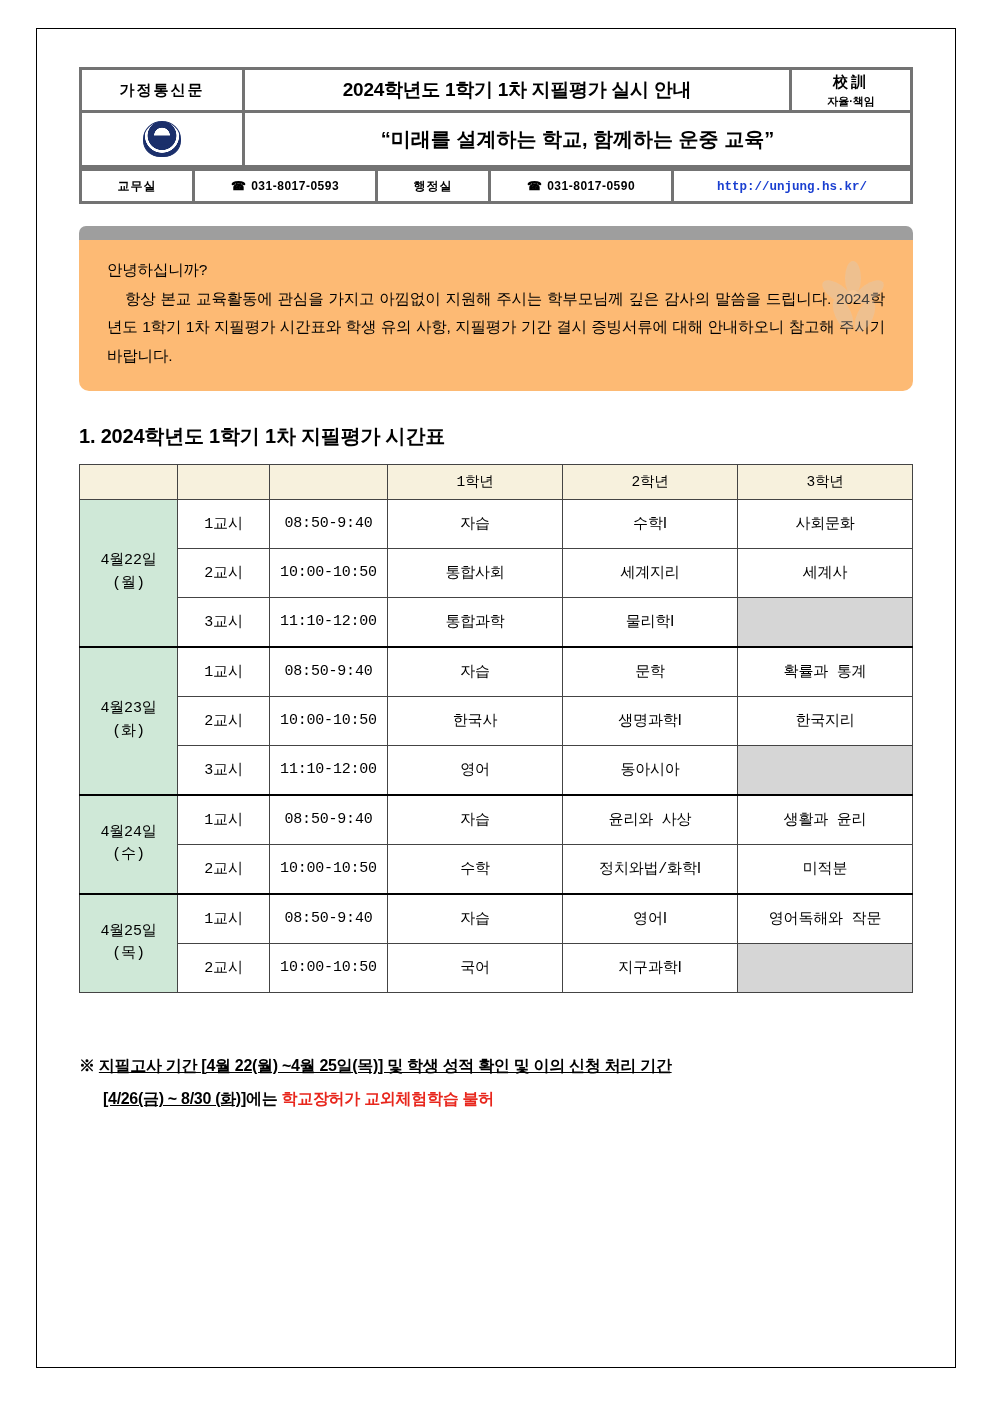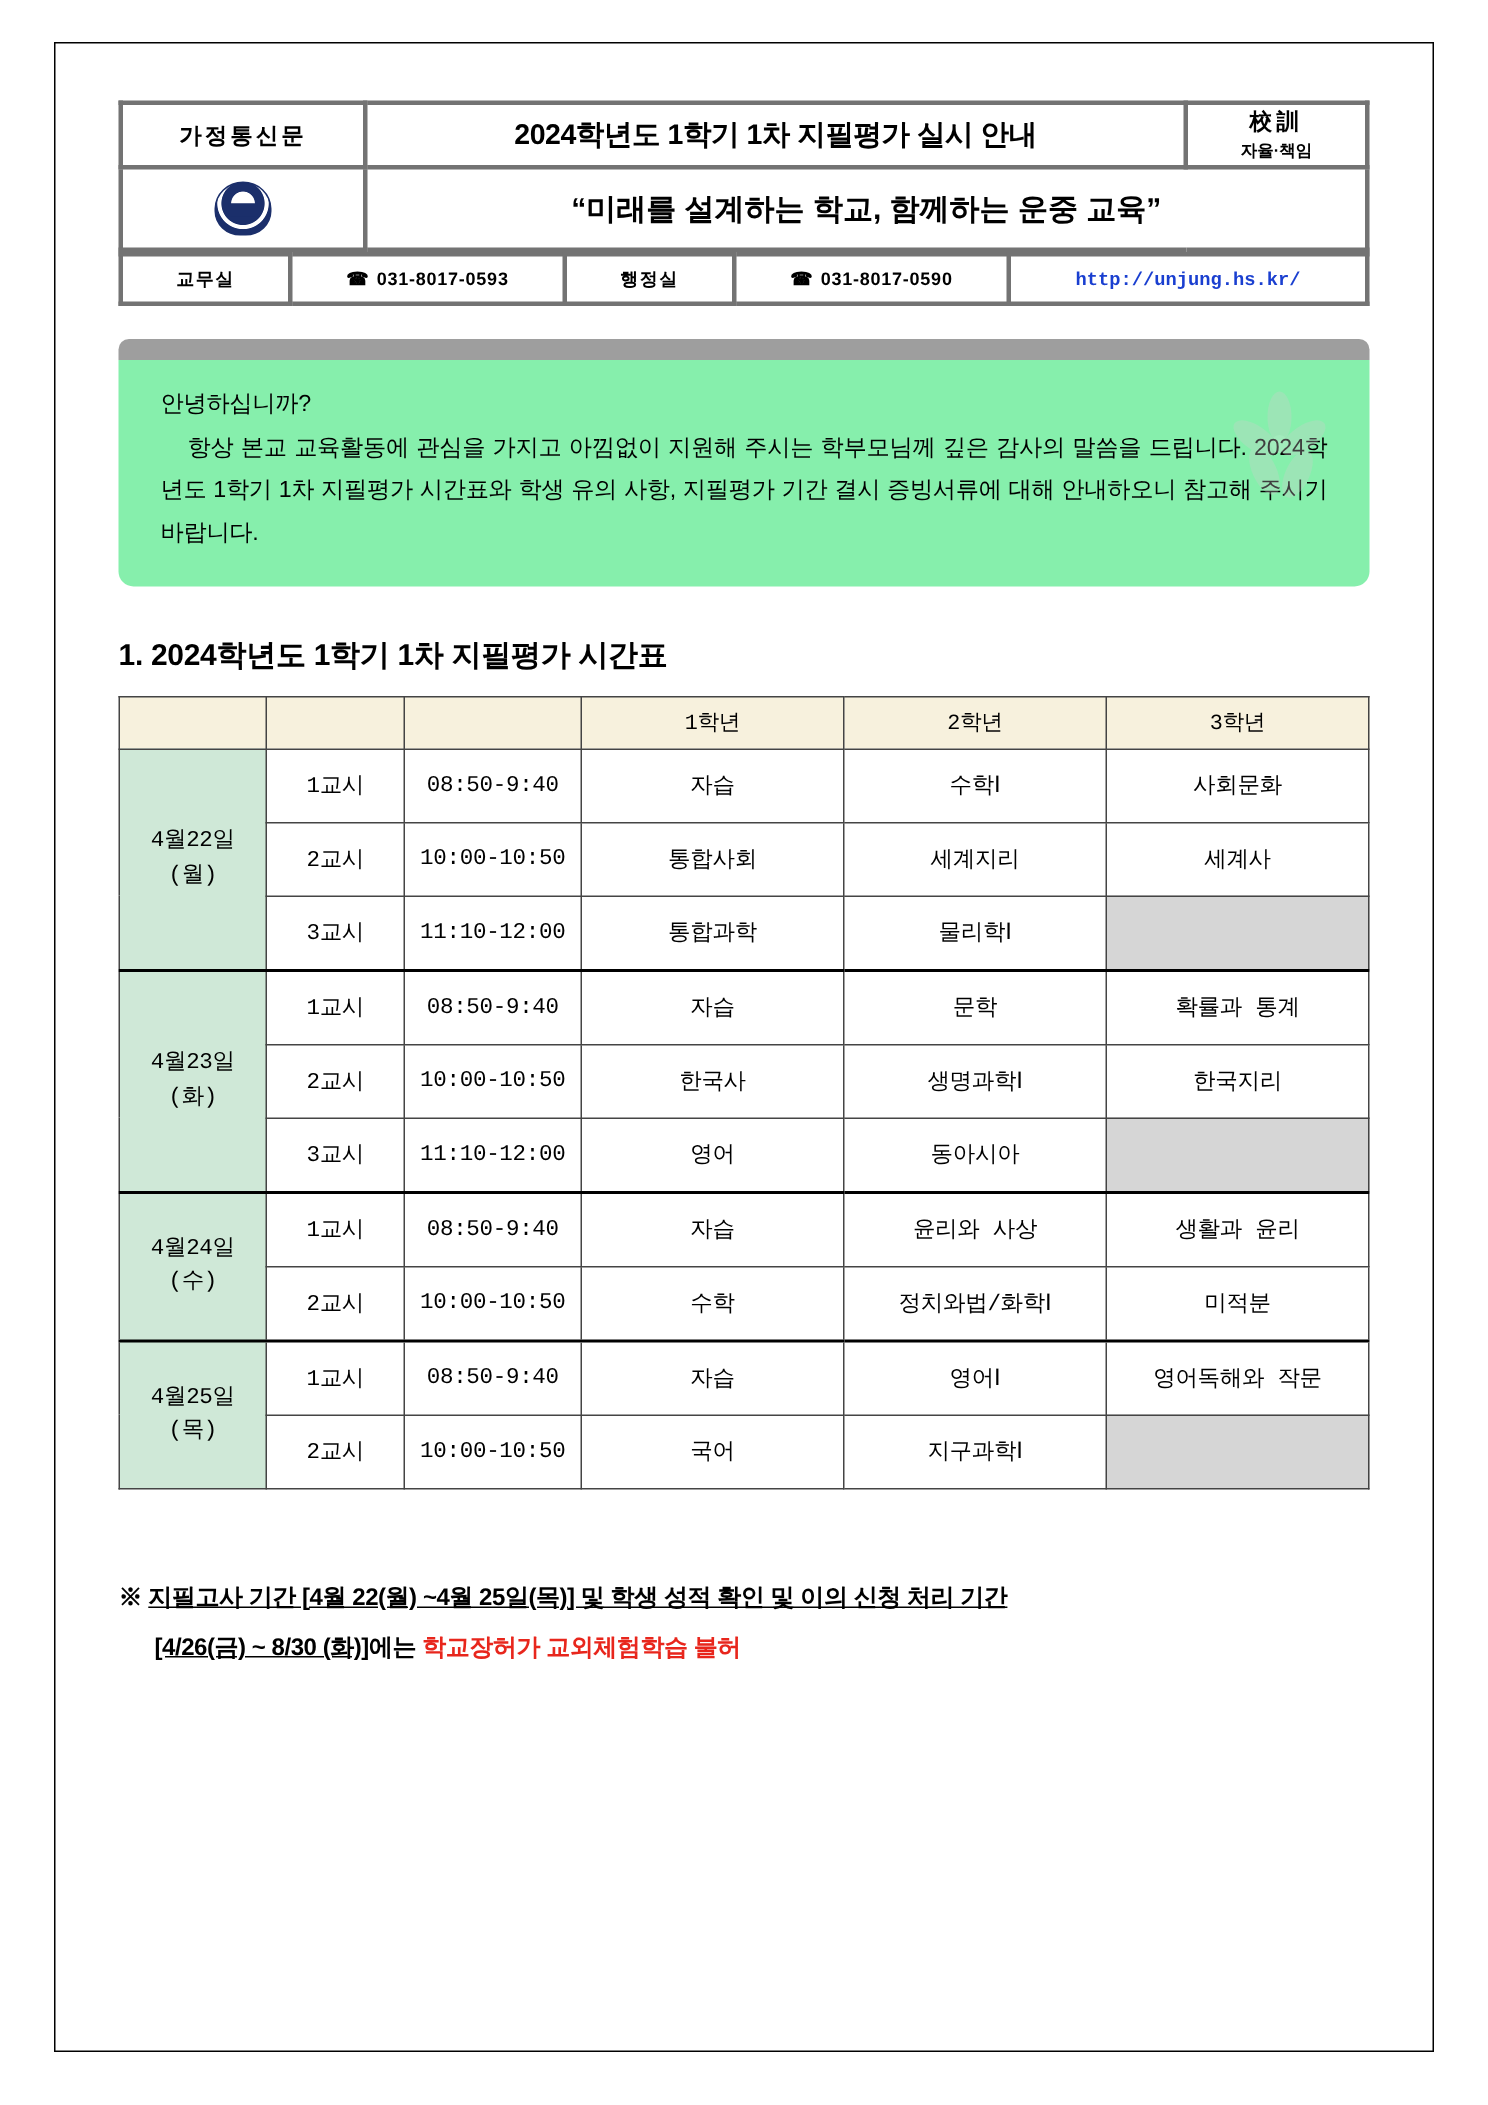--- a/index.html
+++ b/index.html
@@ -105,21 +105,21 @@
   .greet-wrap {
     margin-top: 22px;
     position: relative;
   }
   .greet-bar {
     height: 14px;
     background: #9e9e9e;
     border-radius: 7px 7px 0 0;
   }
   .greet-body {
-    background: #86efac;
+    background: #fdba74;
     border-radius: 0 0 10px 10px;
     padding: 16px 28px 20px 28px;
     font-size: 15.5px;
     line-height: 1.85;
     letter-spacing: -0.2px;
     position: relative;
     overflow: hidden;
   }
   .greet-body p { margin: 0; }
   .greet-body p.indent { text-indent: 18px; text-align: justify; }

